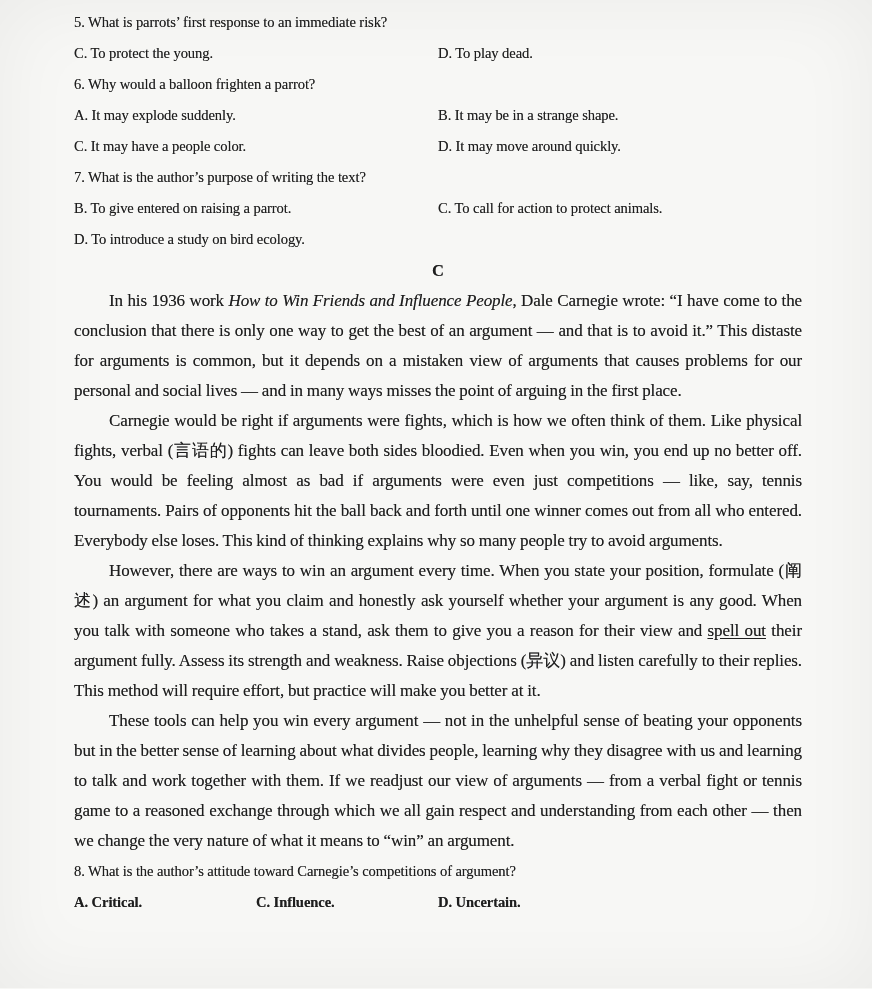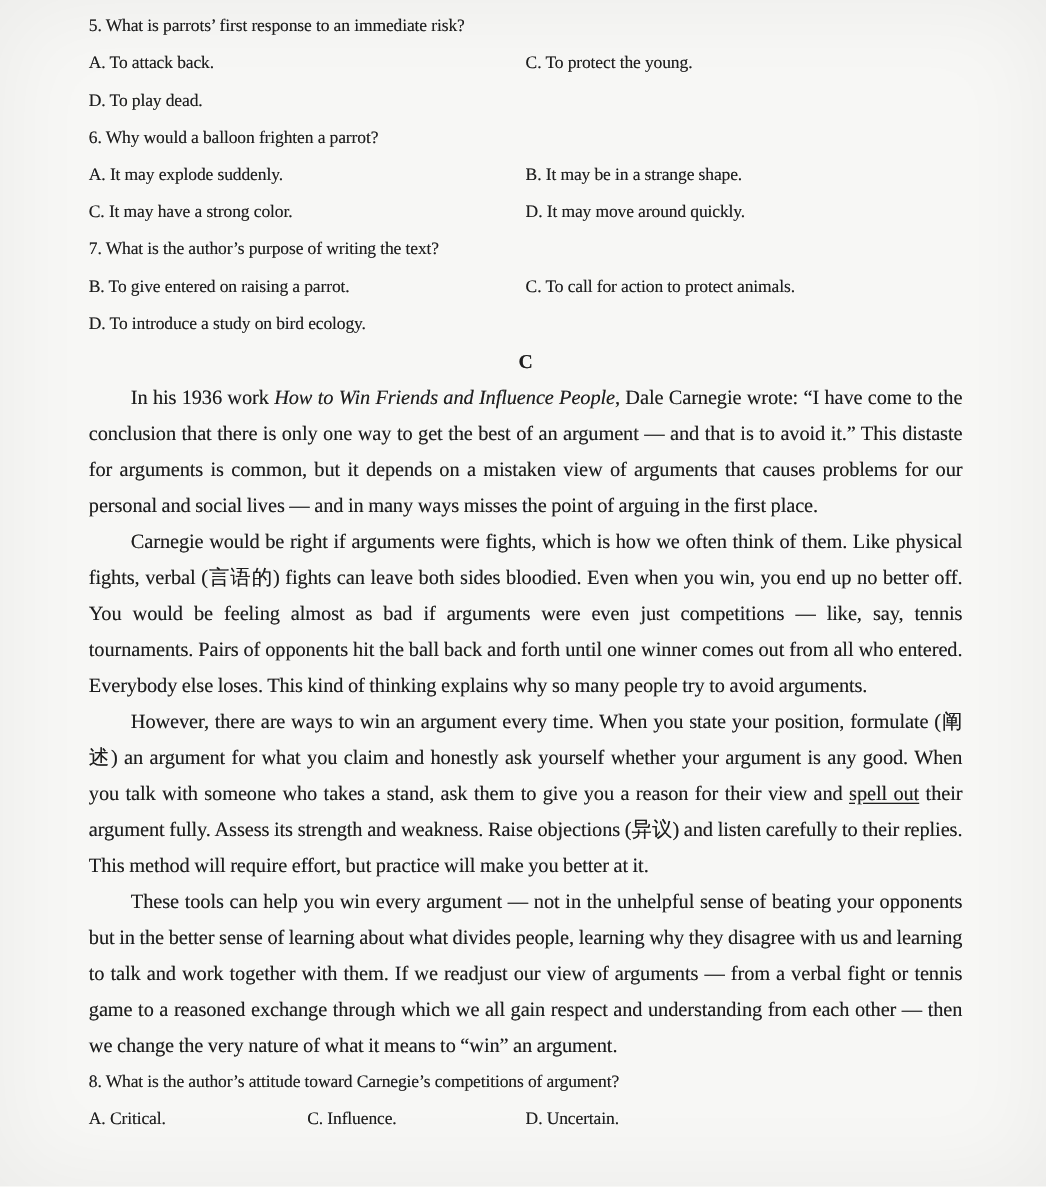--- a/index.html
+++ b/index.html
@@ -19,21 +19,21 @@
   }
   .q-line {
     height: 31px;
     line-height: 31px;
     font-size: 14.6px;
     letter-spacing: -0.1px;
     white-space: nowrap;
   }
   .opt-grid { display: grid; }
   .cols-2 { grid-template-columns: 1fr 1fr; }
-  .cols-4 { grid-template-columns: repeat(4, 1fr); }
+  .cols-4 { grid-template-columns: repeat(4, 1fr); font-weight: bold; }
   .opt {
     height: 31px;
     line-height: 31px;
     font-size: 14.6px;
     letter-spacing: -0.1px;
     white-space: nowrap;
   }
   .section-label {
     height: 31px;
     line-height: 31px;
@@ -53,32 +53,31 @@
   .u { text-decoration: underline; text-underline-offset: 2px; }
 </style>
 </head>
 <body>
 
 <div class="page">
 
   <section>
     <div class="q-line"><span>5.</span> <span>What is parrots’ first response to an immediate risk?</span></div>
     <div class="opt-grid cols-2">
-      <div class="opt"><span>A.</span> <span>To attack back.</span></div>
       <div class="opt"><span>C.</span> <span>To protect the young.</span></div>
       <div class="opt"><span>D.</span> <span>To play dead.</span></div>
     </div>
   </section>
 
   <section>
     <div class="q-line"><span>6.</span> <span>Why would a balloon frighten a parrot?</span></div>
     <div class="opt-grid cols-2">
       <div class="opt"><span>A.</span> <span>It may explode suddenly.</span></div>
       <div class="opt"><span>B.</span> <span>It may be in a strange shape.</span></div>
-      <div class="opt"><span>C.</span> <span>It may have a strong color.</span></div>
+      <div class="opt"><span>C.</span> <span>It may have a people color.</span></div>
       <div class="opt"><span>D.</span> <span>It may move around quickly.</span></div>
     </div>
   </section>
 
   <section>
     <div class="q-line"><span>7.</span> <span>What is the author’s purpose of writing the text?</span></div>
     <div class="opt-grid cols-2">
       <div class="opt"><span>B.</span> <span>To give entered on raising a parrot.</span></div>
       <div class="opt"><span>C.</span> <span>To call for action to protect animals.</span></div>
       <div class="opt"><span>D.</span> <span>To introduce a study on bird ecology.</span></div>

